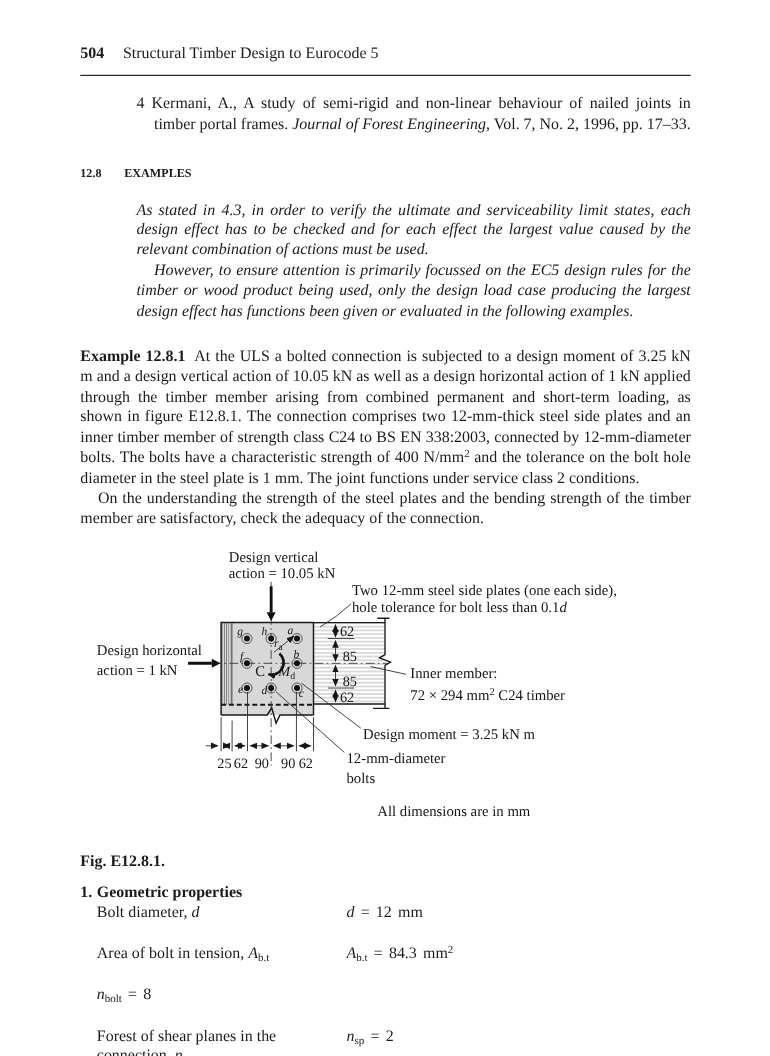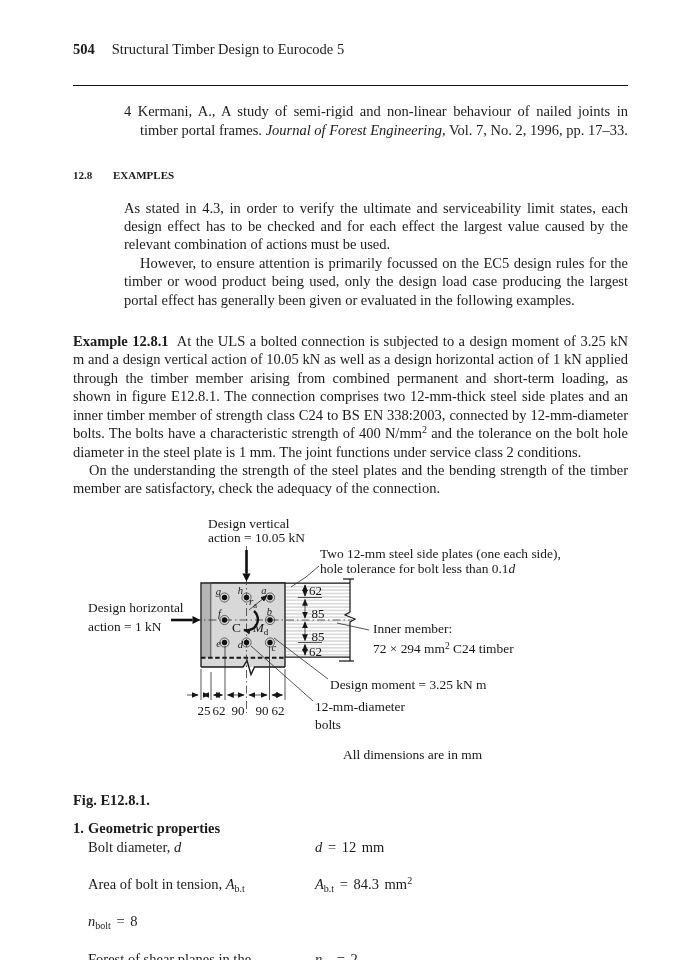--- a/index.html
+++ b/index.html
@@ -7,28 +7,28 @@
     position:relative;
     width:700px;height:960px;
     background:#ffffff;
     box-sizing:border-box;
     padding:40px 72px 0 73px;
     font-family:"Liberation Serif","DejaVu Serif",serif;
     font-size:14.5px;
     line-height:18.4px;
     color:#1b1b1b;
   }
-  .running-head{display:flex;align-items:baseline;padding-bottom:27px;border-bottom:1.6px solid #111;}
+  .running-head{display:flex;align-items:baseline;padding-bottom:10px;border-bottom:1.6px solid #111;}
   .running-head .pgnum{font-weight:bold;margin-right:17px;}
   .reference{margin:16px 0 0 67px;width:488px;text-indent:-16px;text-align:justify;}
   .it{font-style:italic;}
   .bold{font-weight:bold;}
   .section-heading{margin-top:27px;font-weight:bold;font-size:11px;}
   .section-heading .sec-num{display:inline-block;width:40px;}
-  .intro{margin:14px 0 0 51px;width:504px;text-align:justify;}
+  .intro{margin:14px 0 0 51px;width:504px;text-align:justify;font-style:italic;}
   .intro p{margin:0;}
   .indent{text-indent:16px;}
   .example{margin-top:23px;width:555px;text-align:justify;font-family:Liberation Serif, serif;}
   .example p{margin:0;}
   sup{font-size:10px;line-height:0;vertical-align:5px;}
   sub{font-size:10px;line-height:0;vertical-align:-3px;text-align:center;}
   .figwrap{margin:19px 0 0 12px;}
   .figwrap svg{display:block;}
   .figcaption{margin-top:24px;font-weight:bold;}
   .props{margin-top:10px;}
@@ -58,21 +58,21 @@
   </div>
 
   <p class="reference"><span>4 Kermani, A., A study of semi-rigid and non-linear behaviour of nailed joints in timber portal frames. </span><span class="it">Journal of Forest Engineering</span><span>, Vol. 7, No. 2, 1996, pp. 17–33.</span></p>
 
   <div class="section-heading">
     <span class="sec-num">12.8</span><span>EXAMPLES</span>
   </div>
 
   <div class="intro">
     <p>As stated in 4.3, in order to verify the ultimate and serviceability limit states, each design effect has to be checked and for each effect the largest value caused by the relevant combination of actions must be used.</p>
-    <p class="indent">However, to ensure attention is primarily focussed on the EC5 design rules for the timber or wood product being used, only the design load case producing the largest portal effect has generally been given or evaluated in the following examples.</p>
+    <p class="indent">However, to ensure attention is primarily focussed on the EC5 design rules for the timber or wood product being used, only the design load case producing the largest design effect has functions been given or evaluated in the following examples.</p>
   </div>
 
   <div class="example">
     <p><span class="bold">Example 12.8.1</span>&nbsp; <span>At the ULS a bolted connection is subjected to a design moment of 3.25 kN m and a design vertical action of 10.05 kN as well as a design horizontal action of 1 kN applied through the timber member arising from combined permanent and short-term loading, as shown in figure E12.8.1. The connection comprises two 12-mm-thick steel side plates and an inner timber member of strength class C24 to BS EN 338:2003, connected by 12-mm-diameter bolts. The bolts have a characteristic strength of 400 N/mm</span><sup>2</sup><span> and the tolerance on the bolt hole diameter in the steel plate is 1 mm. The joint functions under service class 2 conditions.</span></p>
     <p class="indent">On the understanding the strength of the steel plates and the bending strength of the timber member are satisfactory, check the adequacy of the connection.</p>
   </div>
 
   <div class="figwrap">
     <svg width="555" height="250" viewBox="0 0 555 250">
       <defs>

